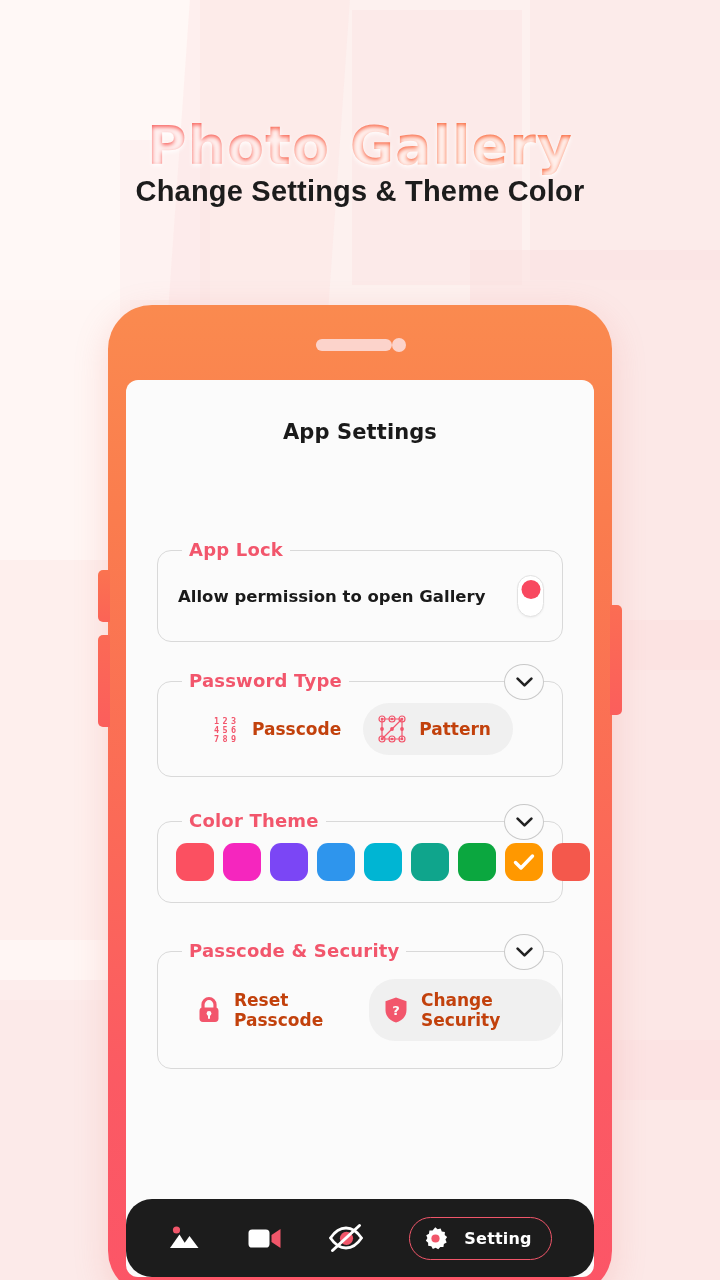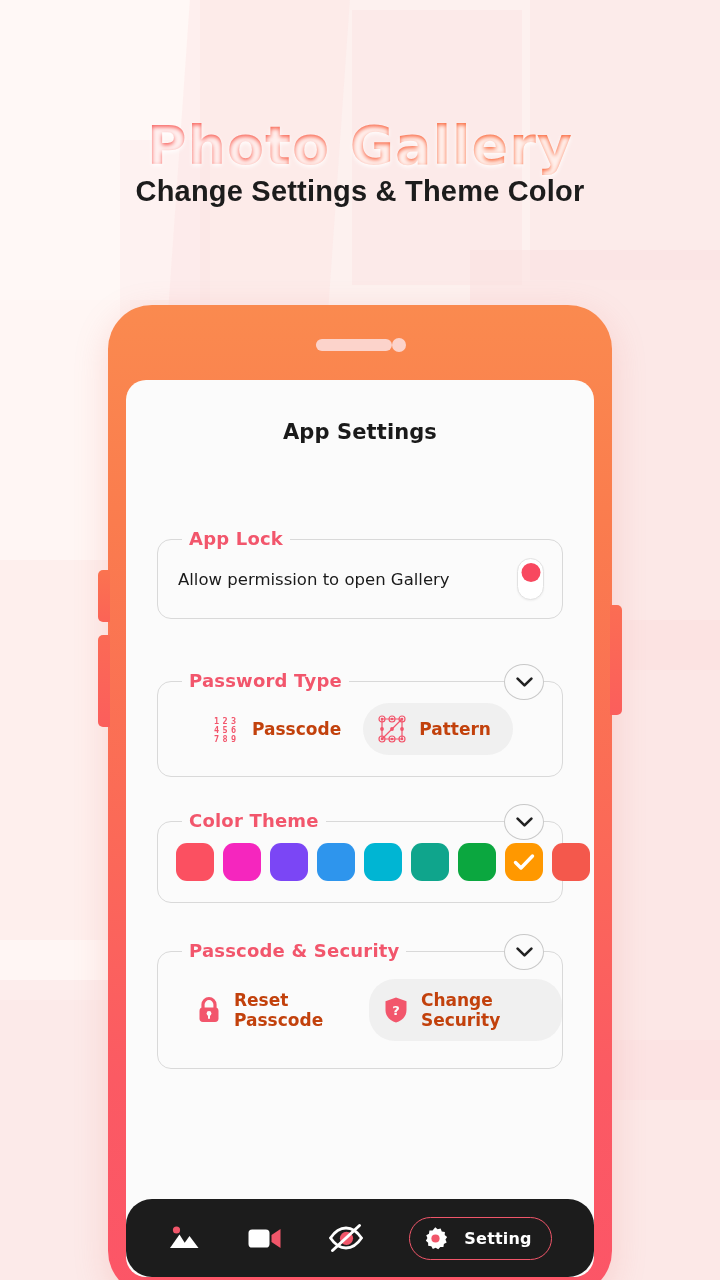--- a/index.html
+++ b/index.html
@@ -101,21 +101,21 @@
     background: #fcd3cb;
   }
 
   
   #screen {
     position: absolute;
     left: 18px;
     top: 75px;
     width: 468px;
     height: 897px;
-    border-radius: 20px;
+    border-radius: 12px;
     background: #fbfbfb;
     overflow: hidden;
   }
 
   #screen-title {
     text-align: center;
     font-family: "DejaVu Sans", sans-serif;
     font-size: 21px;
     font-weight: 700;
     color: #1a1a1a;
@@ -157,33 +157,33 @@
     background: #fbfbfb;
     border: 1.2px solid #c9c9c9;
     display: flex;
     align-items: center;
     justify-content: center;
     cursor: pointer;
   }
   .chevron-btn svg { display: block; }
 
   
-  #card-app-lock { top: 159px; height: 80px; }
+  #card-app-lock { top: 170px; height: 92px; }
   #app-lock-row {
     display: flex;
     align-items: center;
     height: 100%;
     padding: 0 18px 0 20px;
   }
   #app-lock-text {
     flex: 1;
     font-family: "DejaVu Sans", sans-serif;
     font-size: 16.5px;
     color: #1a1a1a;
-    font-weight: 400;
+    font-weight: 700;
   }
   #app-lock-toggle {
     width: 27px;
     height: 42px;
     border-radius: 14px;
     border: 1.4px solid #e2e2e2;
     background: #fff;
     position: relative;
     cursor: pointer;
     flex: none;

